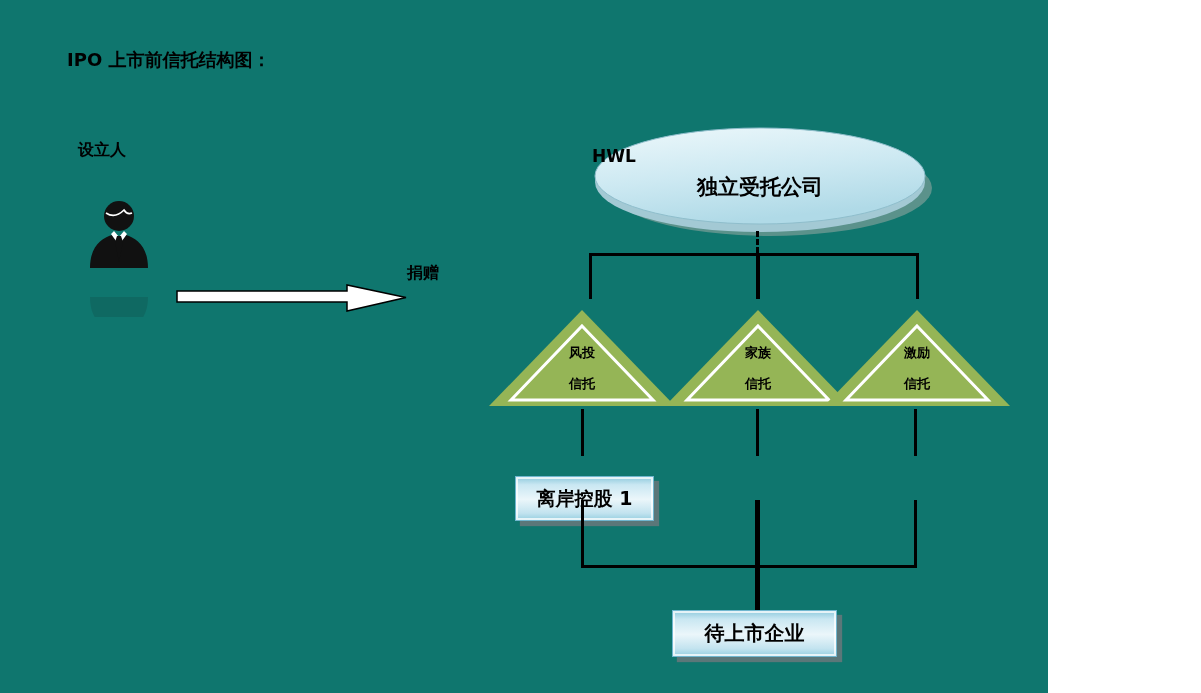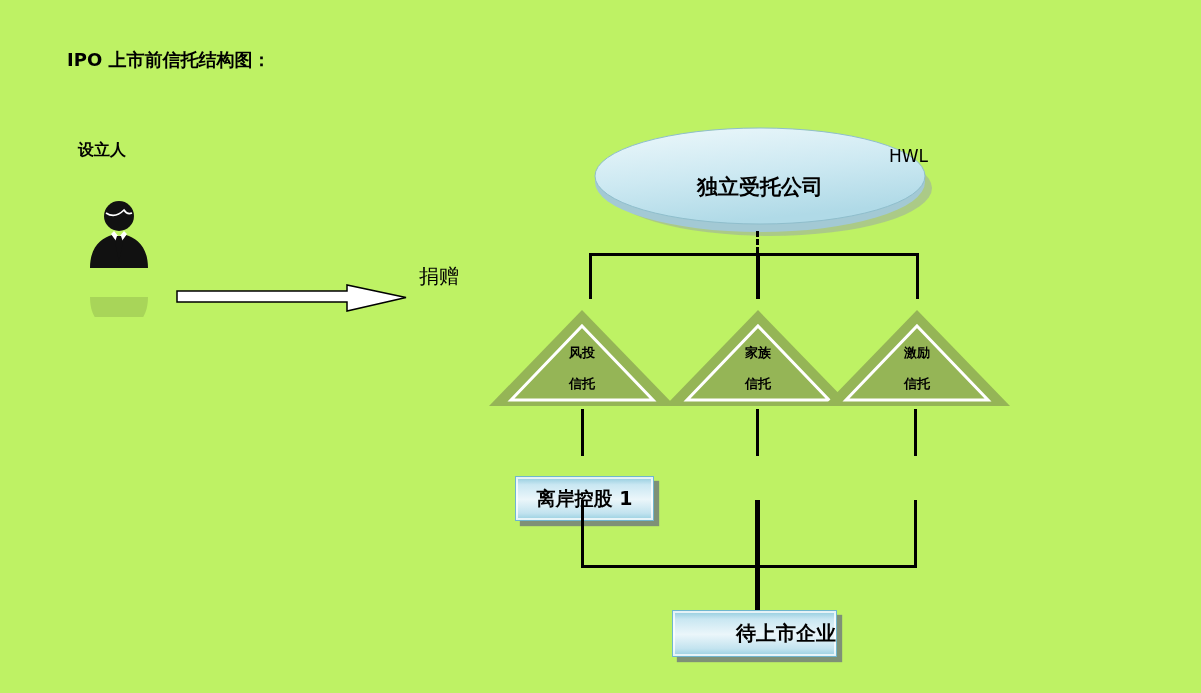--- a/index.html
+++ b/index.html
@@ -1,49 +1,49 @@
 <!DOCTYPE html>
 <html><head>
 <meta charset="utf-8">
 <style>
   html,body{margin:0;padding:0;background:#fff;}
   .canvas{
-    position:relative;width:1201px;height:693px;background:#bef264;
+    position:relative;width:1048px;height:693px;background:#0f766e;
     font-family:"DejaVu Sans","Liberation Sans",sans-serif;
     color:#000;overflow:hidden;
   }
   .abs{position:absolute;}
   .title{
     left:67px;top:48px;font-size:18px;font-weight:bold;white-space:nowrap;
   }
   .settlor-label{left:78px;top:140px;font-size:16px;font-weight:bold;}
-  .donation-label{left:419px;top:263px;font-size:20px;font-weight:normal;}
+  .donation-label{left:407px;top:263px;font-size:16px;font-weight:bold;}
   .reflection{transform:scaleY(-1);opacity:0.12;}
   
   .line{background:#000;}
   .dash-v{width:0;border-left:3px dashed #000;}
   
-  .trustee-name{left:592px;top:146px;width:336px;text-align:right;font-size:17px;font-weight:normal;}
+  .trustee-name{left:592px;top:146px;width:336px;text-align:left;font-size:17px;font-weight:bold;}
   .trustee-sub{left:592px;top:173px;width:336px;text-align:center;font-size:21px;font-weight:bold;}
   
   .tri-group{width:190px;height:100px;}
   .tri-group svg{position:absolute;left:0;top:0;}
   .tri-line{position:absolute;width:100%;text-align:center;font-size:13px;font-weight:bold;line-height:26px;}
   .tri-line.l1{top:32px;}
   .tri-line.l2{top:63px;}
   
   .blue-box{
     display:flex;align-items:center;justify-content:center;
     background:linear-gradient(180deg,#8FCADD 0%,#C9E7F2 18%,#EBF6FA 52%,#C2E3EF 84%,#96CFE0 100%);
     border:1px solid #6FB6CF;
     box-shadow:inset 0 0 0 2px rgba(255,255,255,0.75), 5px 5px 1px rgba(110,120,124,0.8);
     font-size:19px;font-weight:bold;white-space:nowrap;
   }
   .holding-box{width:137px;height:43px;margin-top:20px;}
-  .company-box{width:163px;height:45px;font-size:20px;justify-content:flex-end;}
+  .company-box{width:163px;height:45px;font-size:20px;}
 </style>
 </head>
 <body>
 
 <div class="canvas">
 
   <div class="abs title">IPO 上市前信托结构图：</div>
 
   <div class="abs settlor-label">设立人</div>
 

